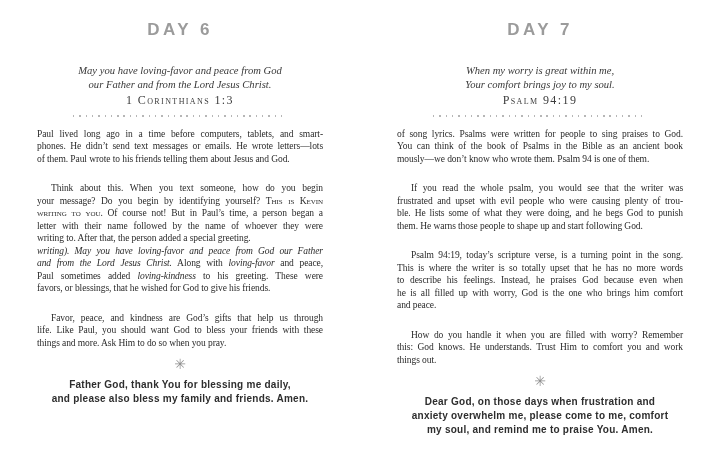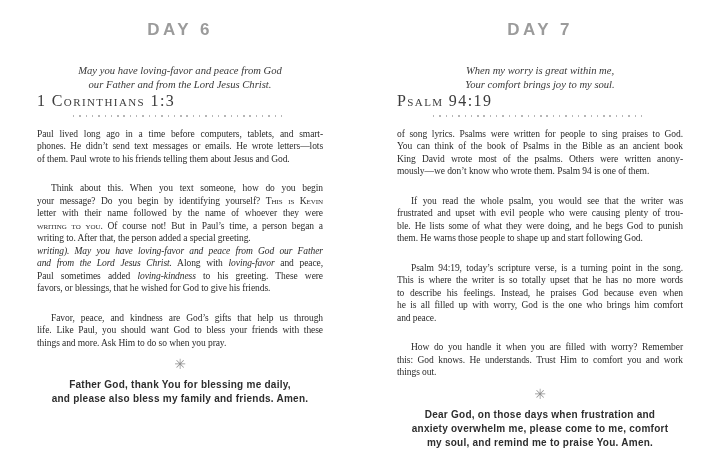--- a/index.html
+++ b/index.html
@@ -4,22 +4,22 @@
 <style>
   html,body{margin:0;padding:0;background:#ffffff;}
   body{width:720px;height:468px;position:relative;overflow:hidden;
        font-family:"Liberation Serif", serif;-webkit-font-smoothing:antialiased;}
   .spread{position:absolute;inset:0;display:flex;}
   .page{width:360px;height:356px;box-sizing:border-box;padding:21px 37px 12px 37px;background:#fff;}
   .day{font-family:"Liberation Sans", sans-serif;font-weight:bold;font-size:17px;line-height:18px;
        letter-spacing:3.5px;color:#9b9b9b;text-align:center;}
   .verse{margin-top:25px;font-style:italic;font-size:10.6px;line-height:14px;color:#383838;text-align:center;}
   .verse div{white-space:nowrap;}
-  .ref{margin-top:3px;font-variant:small-caps;font-size:16px;line-height:11px;letter-spacing:1.4px;
-       color:#3c3c3c;}
+  .ref{margin-top:3px;font-variant:small-caps;font-size:12px;line-height:11px;letter-spacing:1.4px;
+       color:#3c3c3c;text-align:center;}
   .divider{margin:9px auto 0 auto;width:214px;height:1.6px;
        background-image:repeating-linear-gradient(to right,#b6b6b6 0 1.4px,transparent 1.4px 6.3px);}
   .body{margin-top:11px;font-size:9.5px;line-height:12.5px;color:#2a2a2a;letter-spacing:-0.08px;}
   .body .line{white-space:nowrap;text-align:justify;text-align-last:justify;overflow:visible;}
   .body .line.last{text-align:left;text-align-last:left;}
   .body .line.indent{padding-left:14px;margin-top:17px;}
   .body .i{font-style:italic;}
   .body .sc{font-variant:small-caps;}
   .ornament{margin-top:7px;text-align:center;font-size:14px;line-height:16px;color:#8f8f8f;
        font-family:"DejaVu Sans", sans-serif;}
@@ -39,22 +39,22 @@
         <div>our Father and from the Lord Jesus Christ.</div>
       </div>
     <div class="ref">1 Corinthians 1:3</div>
     <div class="divider"></div>
     <div class="body">
         <div class="line"><span>Paul lived long ago in a time before computers, tablets, and smart-</span></div>
         <div class="line"><span>phones. He didn’t send text messages or emails. He wrote letters—lots</span></div>
         <div class="line last"><span>of them. Paul wrote to his friends telling them about Jesus and God.</span></div>
         <div class="line indent"><span>Think about this. When you text someone, how do you begin</span></div>
         <div class="line"><span>your message? Do you begin by identifying yourself? </span><span class="sc">This is Kevin</span></div>
+        <div class="line"><span class="sc">writing to you.</span><span> Of course not! But in Paul’s time, a person began a</span></div>
         <div class="line"><span>letter with their name followed by the name of whoever they were</span></div>
-        <div class="line"><span class="sc">writing to you.</span><span> Of course not! But in Paul’s time, a person began a</span></div>
         <div class="line last"><span>writing to. After that, the person added a special greeting.</span></div>
         <div class="line"><span class="i">writing). May you have loving-favor and peace from God our Father</span></div>
         <div class="line"><span class="i">and from the Lord Jesus Christ.</span><span> Along with </span><span class="i">loving-favor</span><span> and peace,</span></div>
         <div class="line"><span>Paul sometimes added </span><span class="i">loving-kindness</span><span> to his greeting. These were</span></div>
         <div class="line last"><span>favors, or blessings, that he wished for God to give his friends.</span></div>
         <div class="line indent"><span>Favor, peace, and kindness are God’s gifts that help us through</span></div>
         <div class="line"><span>life. Like Paul, you should want God to bless your friends with these</span></div>
         <div class="line last"><span>things and more. Ask Him to do so when you pray.</span></div>
       </div>
     <div class="ornament">✳</div>
@@ -68,21 +68,20 @@
     <div class="day">DAY 7</div>
     <div class="verse">
         <div>When my worry is great within me,</div>
         <div>Your comfort brings joy to my soul.</div>
       </div>
     <div class="ref">Psalm 94:19</div>
     <div class="divider"></div>
     <div class="body">
         <div class="line"><span>of song lyrics. Psalms were written for people to sing praises to God.</span></div>
         <div class="line"><span>You can think of the book of Psalms in the Bible as an ancient book</span></div>
-        <div class="line"><span>King David wrote most of the psalms. Others were written anony-</span></div>
         <div class="line last"><span>mously—we don’t know who wrote them. Psalm 94 is one of them.</span></div>
         <div class="line indent"><span>If you read the whole psalm, you would see that the writer was</span></div>
         <div class="line"><span>frustrated and upset with evil people who were causing plenty of trou-</span></div>
         <div class="line"><span>ble. He lists some of what they were doing, and he begs God to punish</span></div>
         <div class="line last"><span>them. He warns those people to shape up and start following God.</span></div>
         <div class="line indent"><span>Psalm 94:19, today’s scripture verse, is a turning point in the song.</span></div>
         <div class="line"><span>This is where the writer is so totally upset that he has no more words</span></div>
         <div class="line"><span>to describe his feelings. Instead, he praises God because even when</span></div>
         <div class="line"><span>he is all filled up with worry, God is the one who brings him comfort</span></div>
         <div class="line last"><span>and peace.</span></div>

